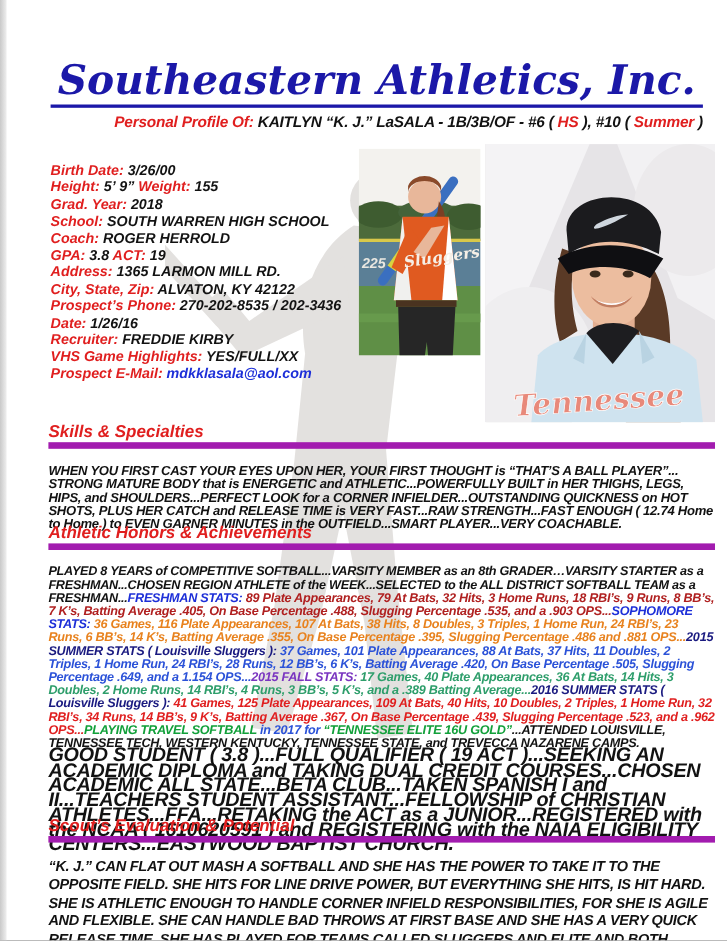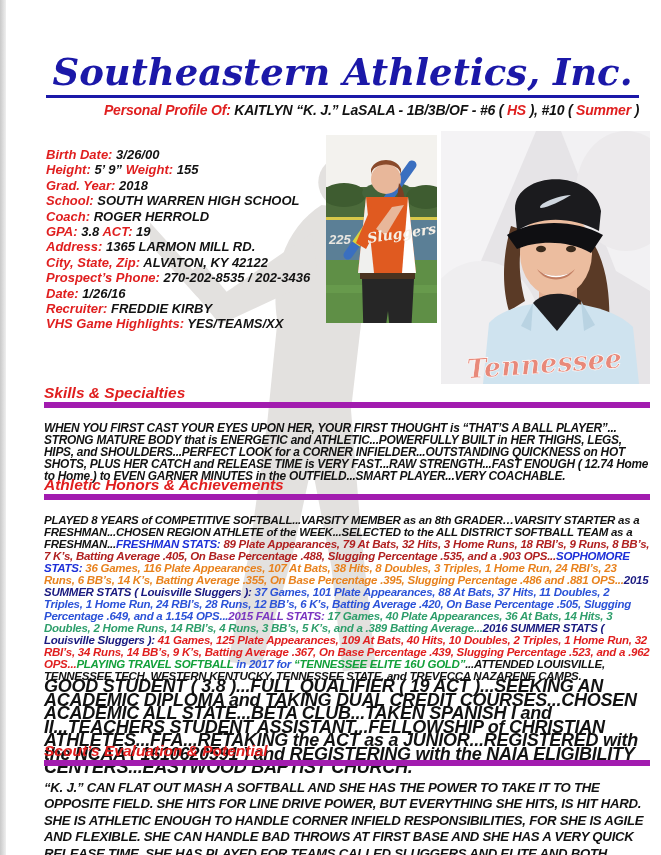--- a/index.html
+++ b/index.html
@@ -87,21 +87,22 @@
       <div><span class="c-red">Height:</span><span class="c-black"> 5’ 9”      </span><span class="c-red">Weight:</span><span class="c-black"> 155</span></div>
       <div><span class="c-red">Grad. Year:</span><span class="c-black"> 2018</span></div>
       <div><span class="c-red">School:</span><span class="c-black"> SOUTH WARREN HIGH SCHOOL</span></div>
       <div><span class="c-red">Coach:</span><span class="c-black"> ROGER HERROLD</span></div>
       <div><span class="c-red">GPA:</span><span class="c-black"> 3.8    </span><span class="c-red">ACT:</span><span class="c-black"> 19</span></div>
       <div><span class="c-red">Address:</span><span class="c-black"> 1365 LARMON MILL RD.</span></div>
       <div><span class="c-red">City, State, Zip:</span><span class="c-black"> ALVATON, KY  42122</span></div>
       <div><span class="c-red">Prospect’s Phone:</span><span class="c-black"> 270-202-8535 / 202-3436</span></div>
       <div><span class="c-red">Date:</span><span class="c-black"> 1/26/16</span></div>
       <div><span class="c-red">Recruiter:</span><span class="c-black"> FREDDIE KIRBY</span></div>
-      <div><span class="c-red">VHS Game Highlights:</span><span class="c-black"> YES/TEAMS/XX</span></div>
+      <div><span class="c-red">VHS Game Highlights:</span><span class="c-black"> YES/FULL/XX</span></div>
+      <div><span class="c-red">Prospect E-Mail:</span><span class="c-blue"> mdkklasala@aol.com</span></div>
     </div>
 
     <div class="photo photo-batting">
       <svg width="111" height="232" viewBox="0 0 111 232">
         <rect x="0" y="0" width="111" height="60" fill="#f3f2ee"></rect>
         <rect x="0" y="52" width="111" height="32" fill="#4c6b3b"></rect>
         <ellipse cx="18" cy="60" rx="22" ry="12" fill="#3e5c30"></ellipse>
         <ellipse cx="62" cy="58" rx="26" ry="11" fill="#44633a"></ellipse>
         <ellipse cx="100" cy="62" rx="20" ry="12" fill="#3e5c30"></ellipse>
         <rect x="0" y="82" width="111" height="3" fill="#d8c84a"></rect>

